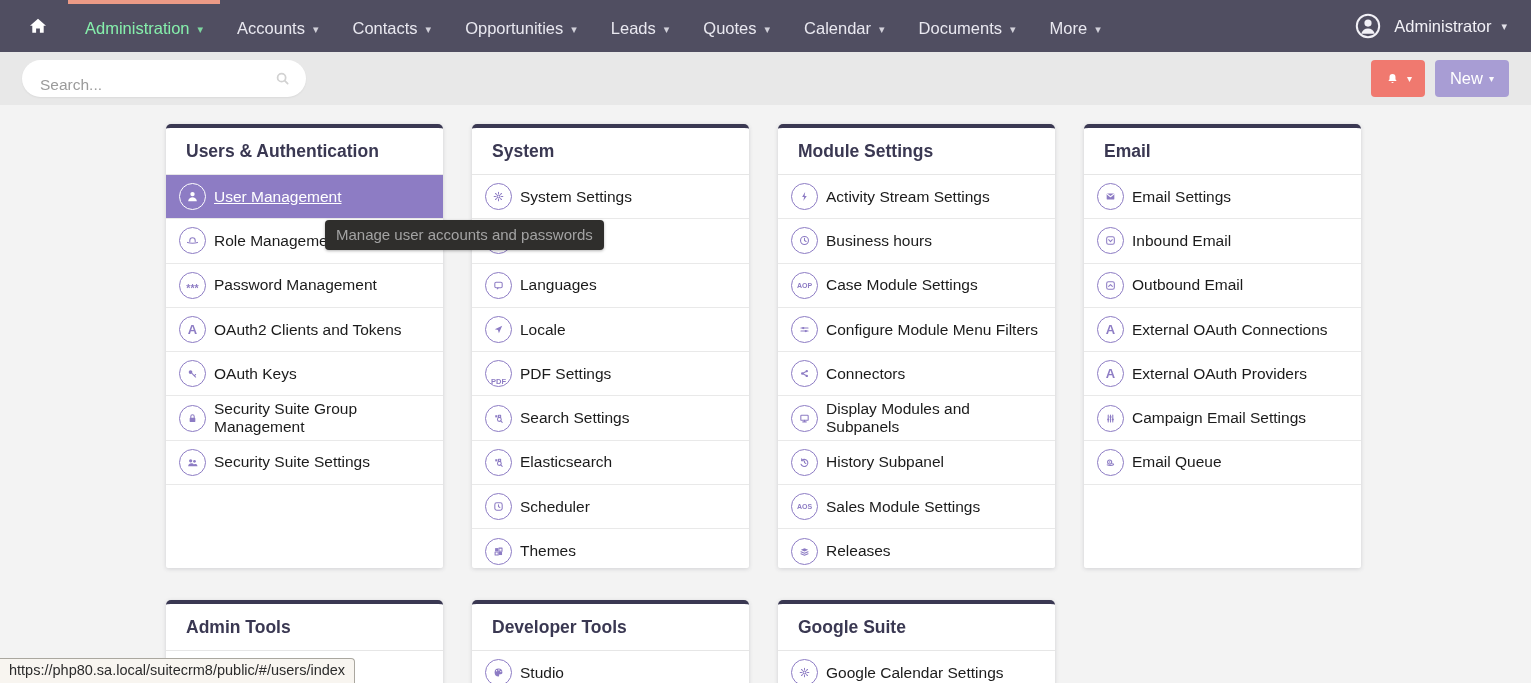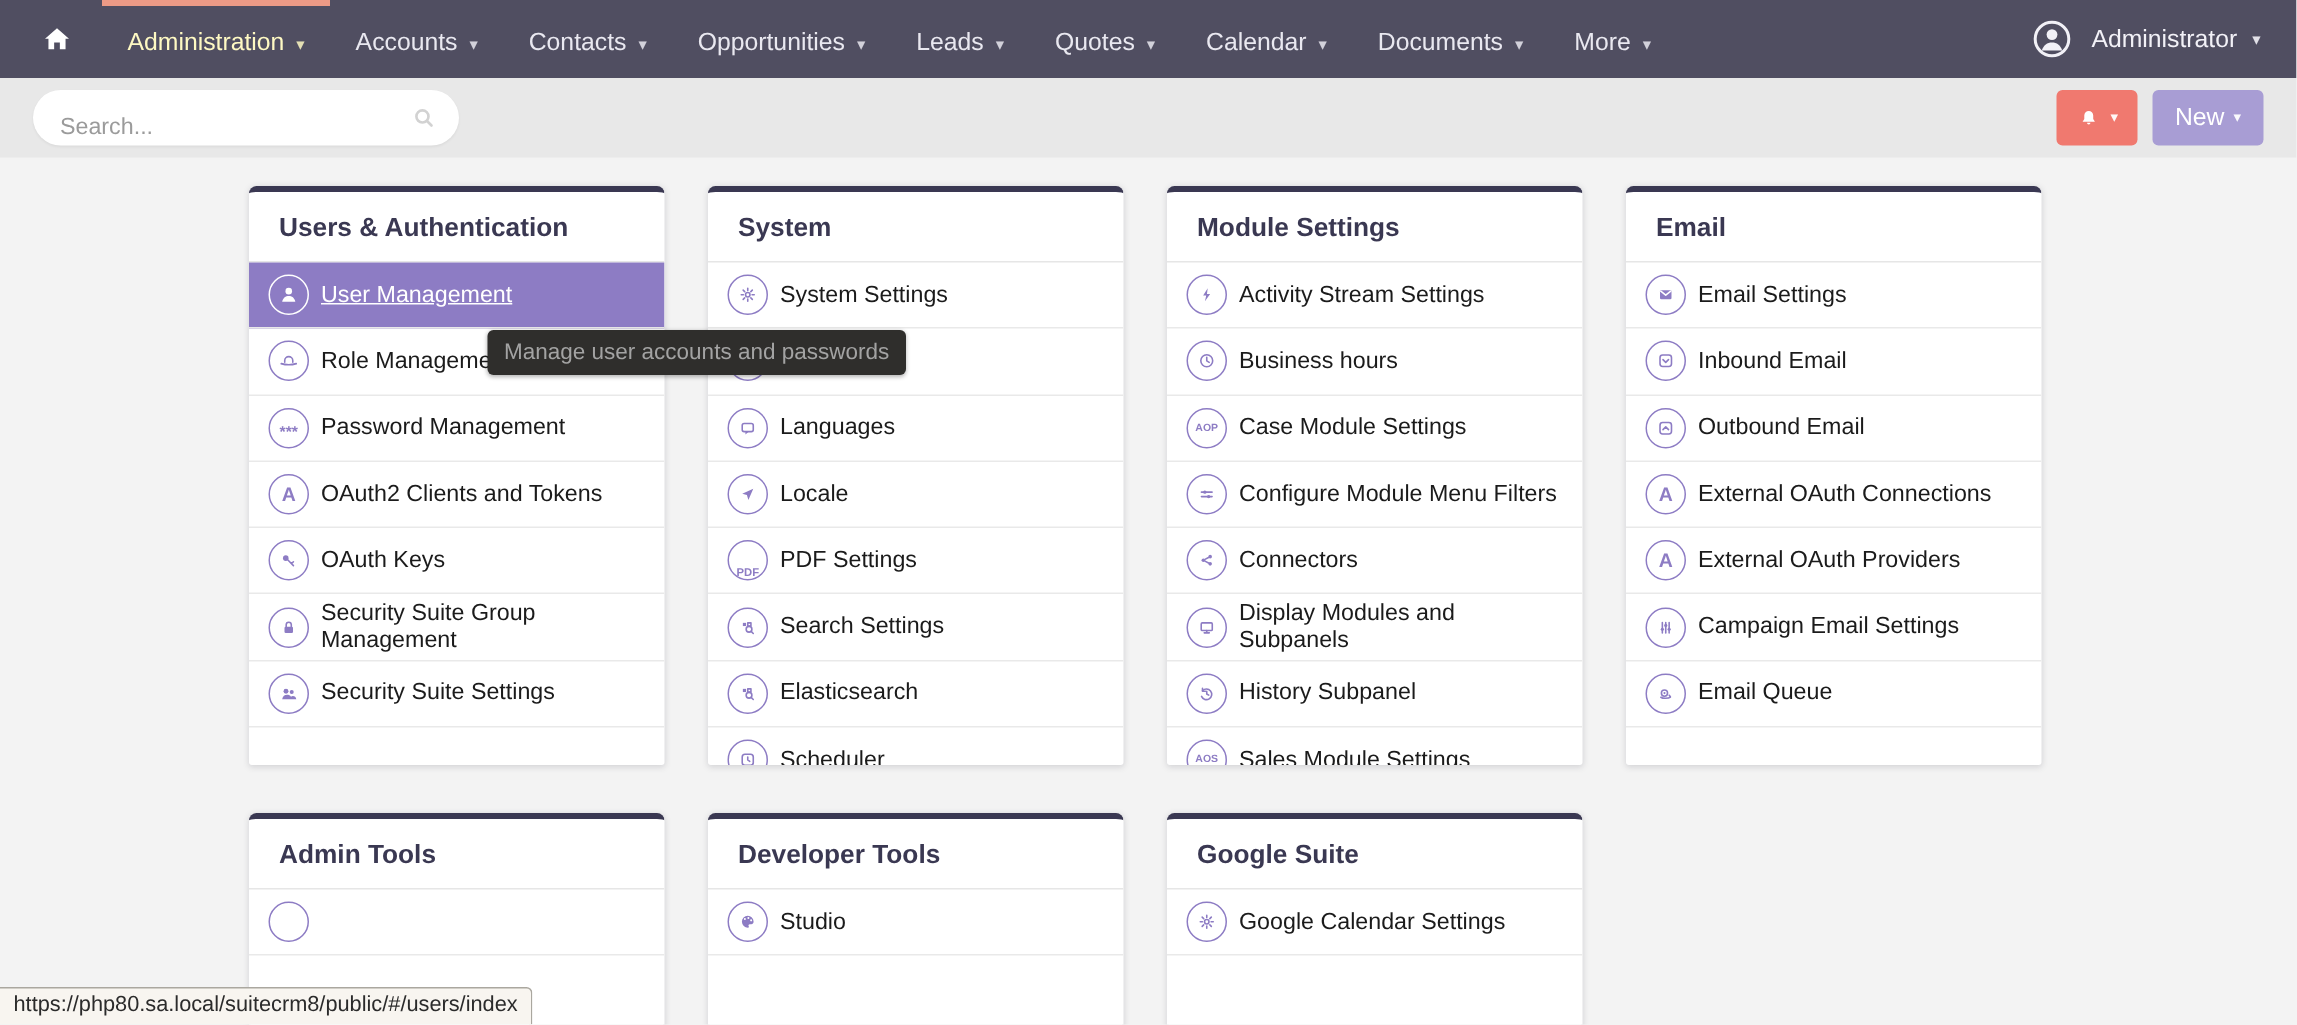--- a/index.html
+++ b/index.html
@@ -6,21 +6,21 @@
   html,body { width:1531px; height:683px; overflow:hidden; }
   body { font-family:"Liberation Sans","DejaVu Sans",sans-serif; background:#f3f3f3; position:relative; }
 
   
   .navbar { height:52px; background:#504e61; display:flex; align-items:stretch; padding:0 24px 0 0; }
   .nav-home { display:flex; align-items:center; padding:0 18px 0 26px; color:#ffffff; cursor:pointer; }
   .nav-home svg { width:24px; height:24px; }
   .nav-item { display:flex; align-items:center; padding:0 17px; color:#e9e8f0; font-size:16.5px;
               border-top:4px solid transparent; cursor:pointer; white-space:nowrap; }
   .nav-item .caret { font-size:11px; margin-left:8px; opacity:.85; transform:translateY(1px); }
-  .nav-item.active { color:#fef9c3; border-top-color:#ec9a86; }
+  .nav-item.active { color:#86efac; border-top-color:#ec9a86; }
   .nav-user { margin-left:auto; display:flex; align-items:center; gap:10px; color:#f2f1f7; font-size:16.5px; cursor:pointer; }
   .nav-user svg { width:32px; height:32px; }
   .nav-user .caret { font-size:11px; opacity:.9; }
 
   
   .headbar { height:53px; background:#e8e8e8; display:flex; align-items:center; padding:0 22px; }
   .search-wrap { position:relative; width:284px; }
   .search-wrap input { width:100%; height:37px; border:none; outline:none; border-radius:19px;
       padding:12px 42px 0 18px; font-size:15.5px; color:#444; background:#ffffff;
       font-family:"Liberation Sans","DejaVu Sans",sans-serif; box-shadow:0 1px 2px rgba(0,0,0,.06); }
@@ -33,21 +33,21 @@
   .btn-bell { background:#f0796f; width:54px; }
   .btn-bell svg { width:17px; height:17px; }
   .btn-new { background:#a89dd4; padding:0 15px; font-size:16.5px; }
 
   
   .content { position:relative; padding:19px 0 0 166px; }
   .cards-row { display:flex; gap:29px; }
   .cards-row.row2 { margin-top:32px; }
   .card { width:277px; background:#fff; border-top:4px solid #3a3852; border-radius:5px 5px 2px 2px;
           box-shadow:0 1px 4px rgba(60,60,80,.18); overflow:hidden; }
-  .row1 .card { height:386px; }
+  .row1 .card { height:444px; }
   .row2 .card { height:150px; }
   .card-title { font-size:17.5px; font-weight:700; color:#3a3852; padding:13px 20px 12px;
                 border-bottom:1px solid #e6e6e6; }
   .card-item { display:flex; align-items:center; gap:8px; height:44.3px; padding:0 13px;
                border-bottom:1px solid #e9e9e9; font-size:15.5px; color:#1b1b1b; cursor:pointer; }
   .ic-wrap { width:27px; height:27px; border-radius:50%; border:1.5px solid currentColor;
              color:#8d7cc4; display:flex; align-items:center; justify-content:center; flex-shrink:0; }
   .ic-wrap svg { width:17px; height:17px; }
   .ic-text { font-weight:700; }
   .card-item.sel { background:#8d7cc4; color:#fff; }

